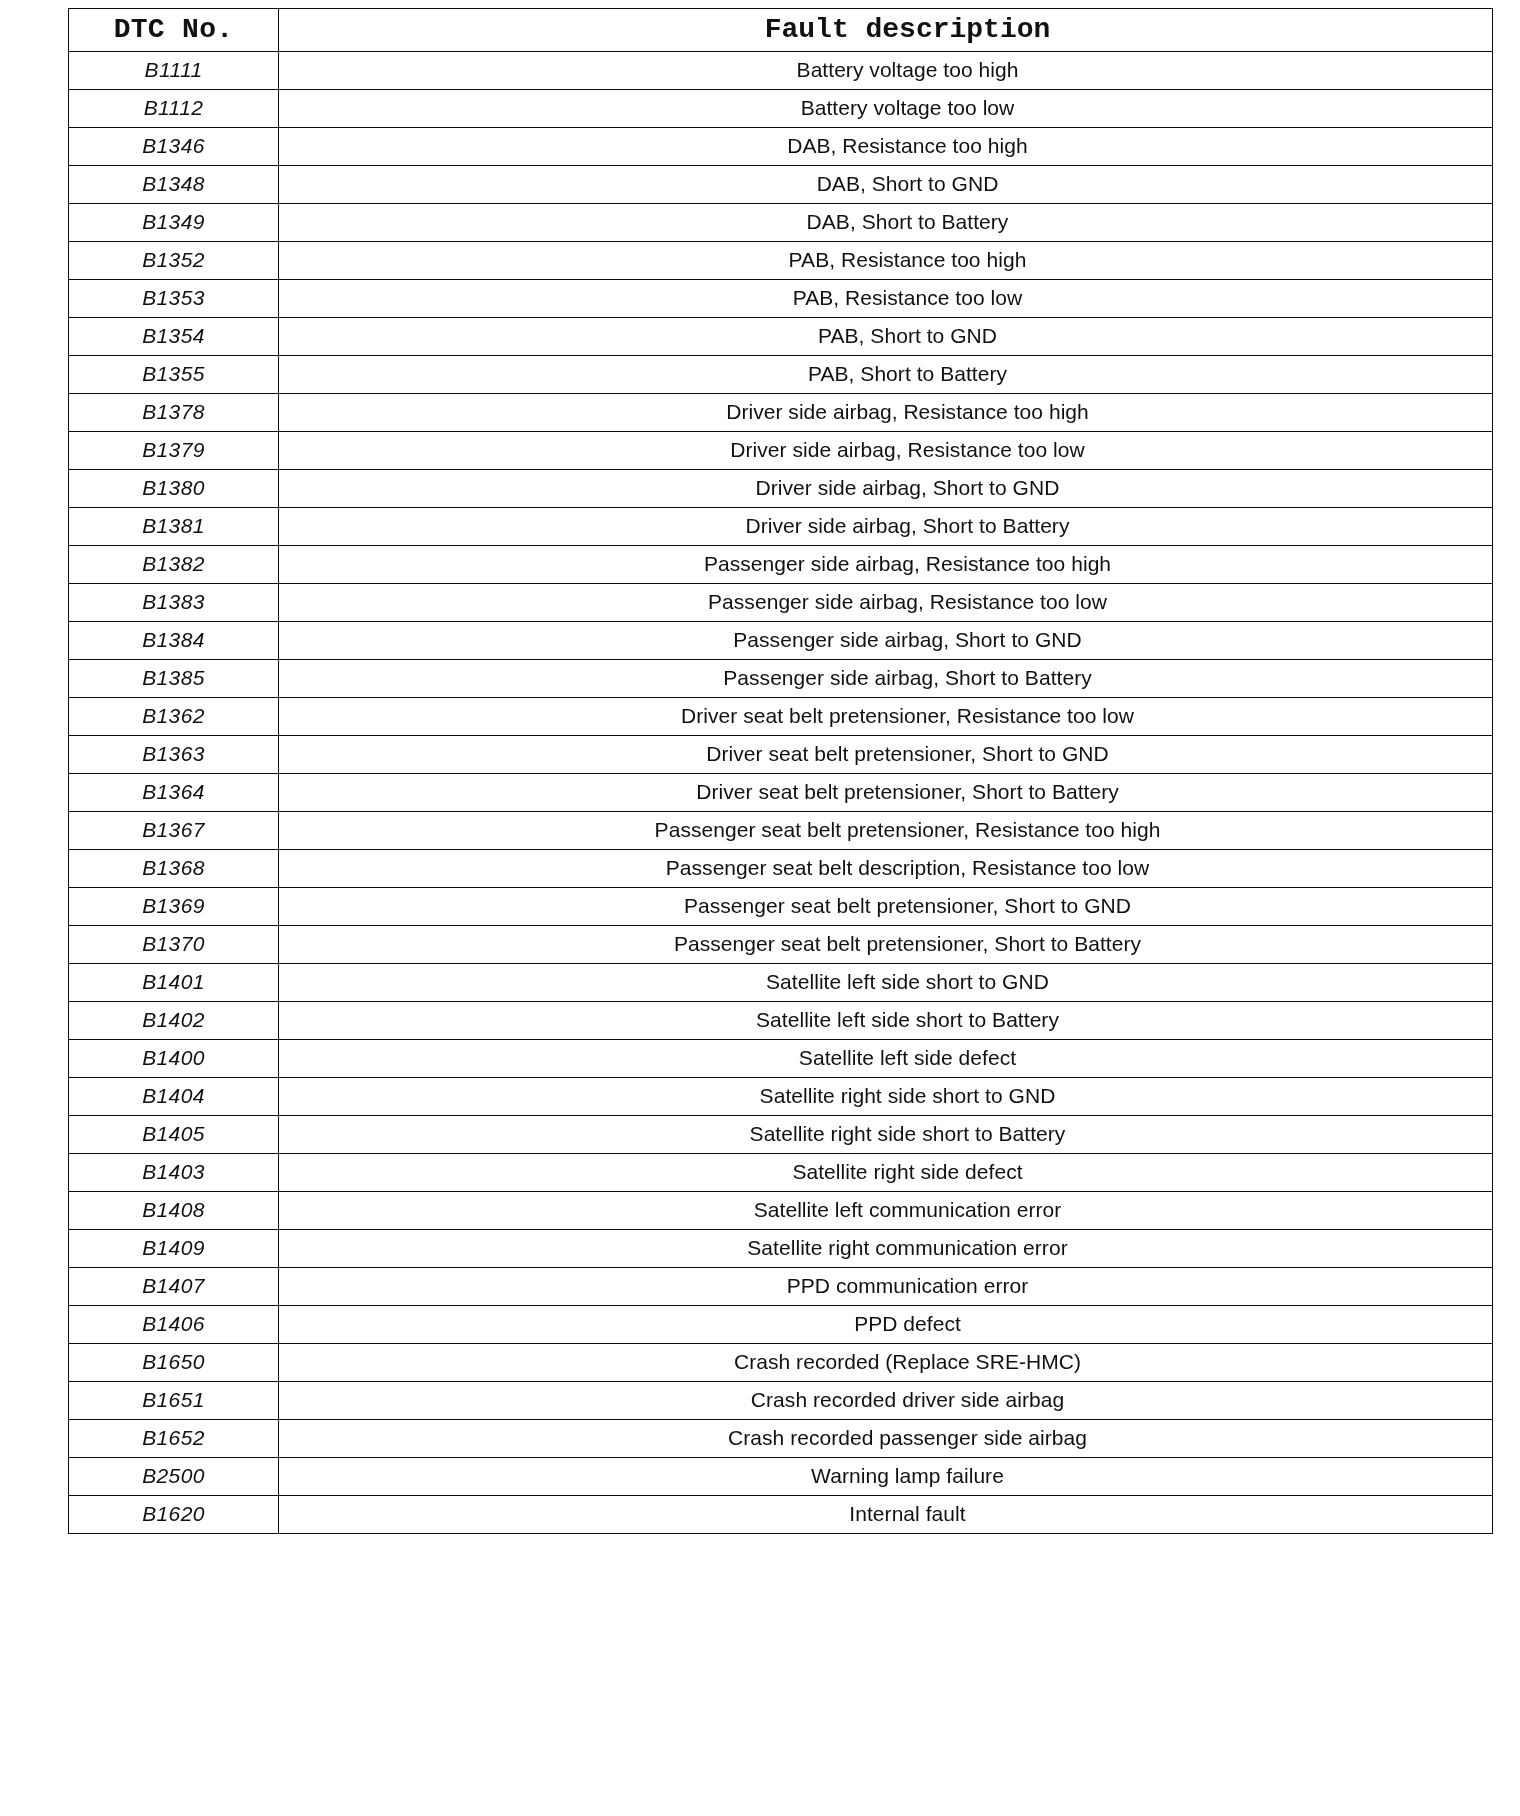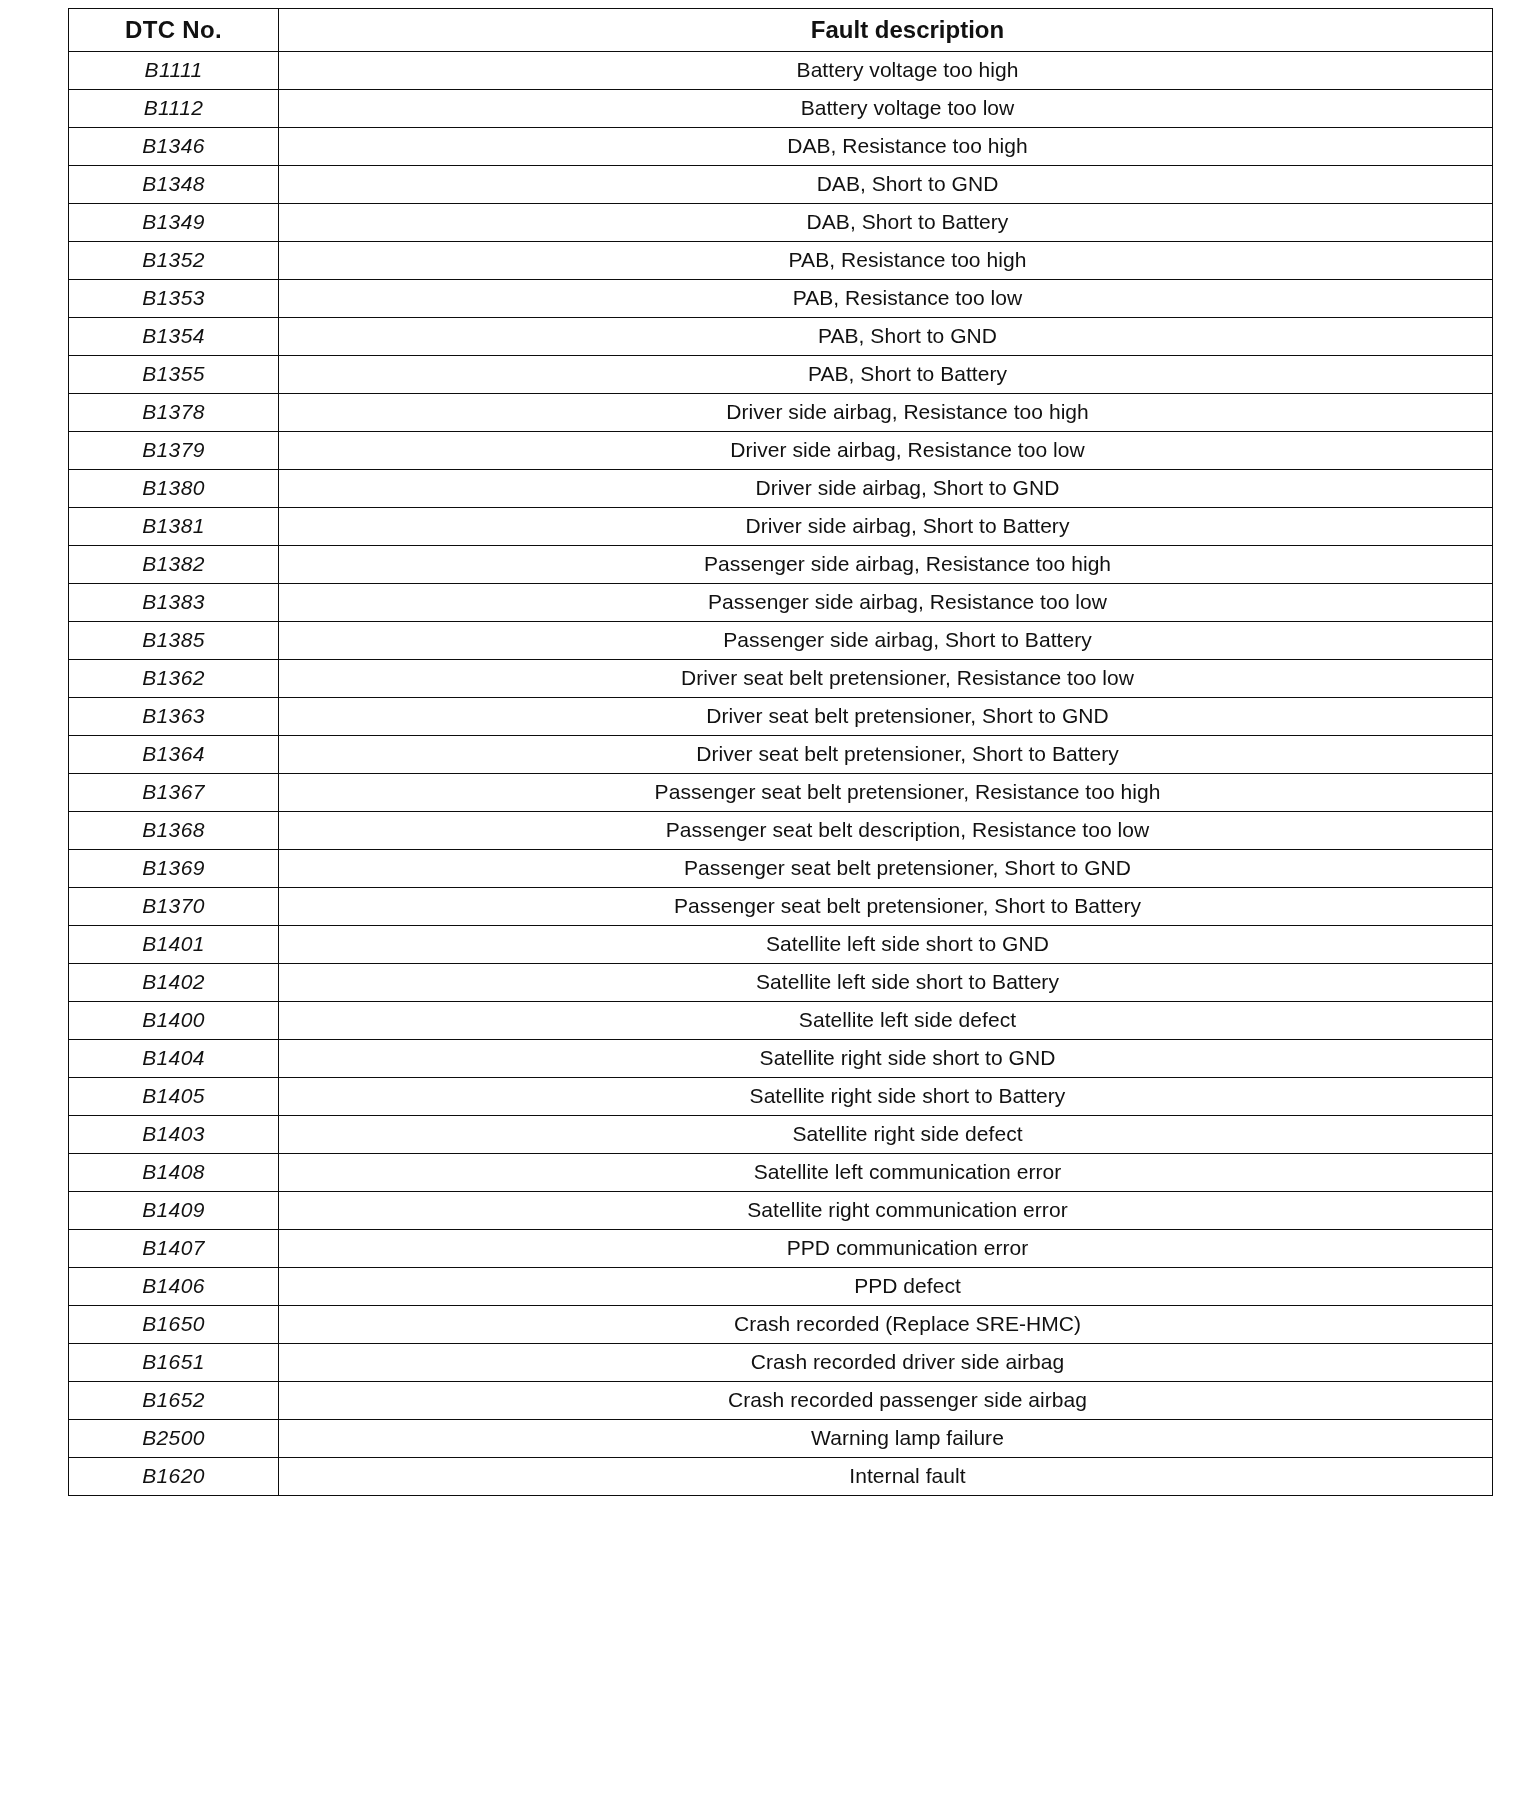--- a/index.html
+++ b/index.html
@@ -43,22 +43,23 @@
   table.dtc-table td.cell-dtc {
     text-align: center;
   }
   table.dtc-table th.hdr-desc,
   table.dtc-table td.cell-desc {
     text-align: center;
     padding-left: 44px;
   }
   table.dtc-table th {
     font-weight: bold;
-    font-size: 24px;
+    font-size: 28px;
     height: 42px;
+    font-family: Liberation Mono, monospace;
   }
   table.dtc-table th.hdr-dtc { letter-spacing: 0.3px; }
   table.dtc-table td.cell-dtc {
     letter-spacing: 0.4px;
     font-style: italic;
   }
   table.dtc-table td.cell-desc {
     letter-spacing: 0.05px;
   }
   
@@ -139,20 +140,24 @@
         </tr>
         <tr>
           <td class="cell-dtc">B1382</td>
           <td class="cell-desc">Passenger side airbag, Resistance too high</td>
         </tr>
         <tr>
           <td class="cell-dtc">B1383</td>
           <td class="cell-desc">Passenger side airbag, Resistance too low</td>
         </tr>
         <tr>
+          <td class="cell-dtc">B1384</td>
+          <td class="cell-desc">Passenger side airbag, Short to GND</td>
+        </tr>
+        <tr>
           <td class="cell-dtc">B1385</td>
           <td class="cell-desc">Passenger side airbag, Short to Battery</td>
         </tr>
         <tr>
           <td class="cell-dtc">B1362</td>
           <td class="cell-desc">Driver seat belt pretensioner, Resistance too low</td>
         </tr>
         <tr>
           <td class="cell-dtc">B1363</td>
           <td class="cell-desc">Driver seat belt pretensioner, Short to GND</td>

